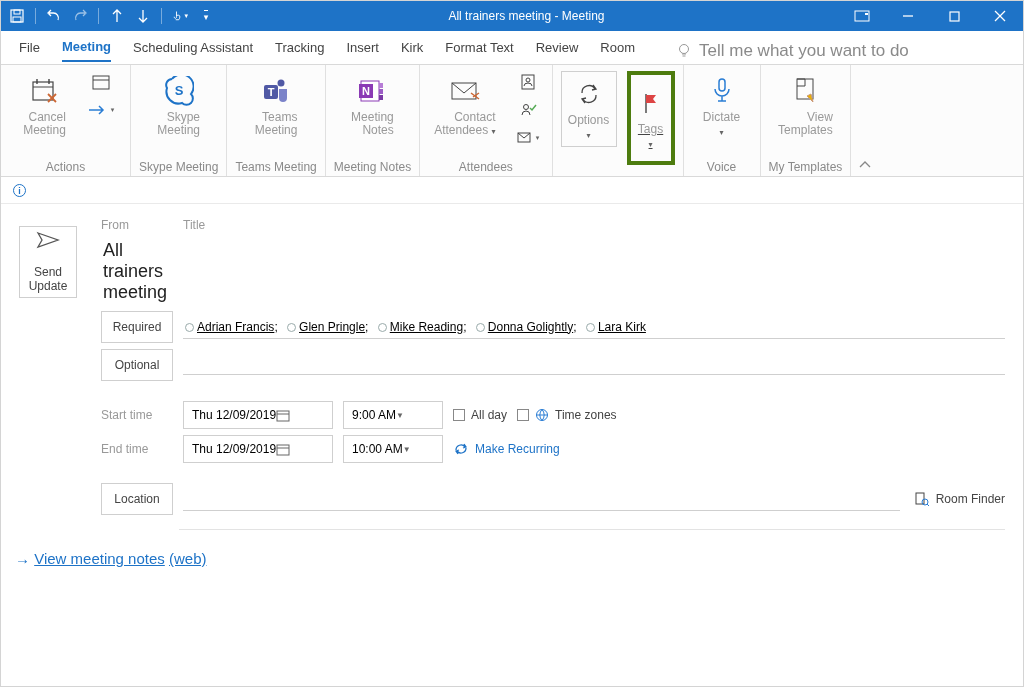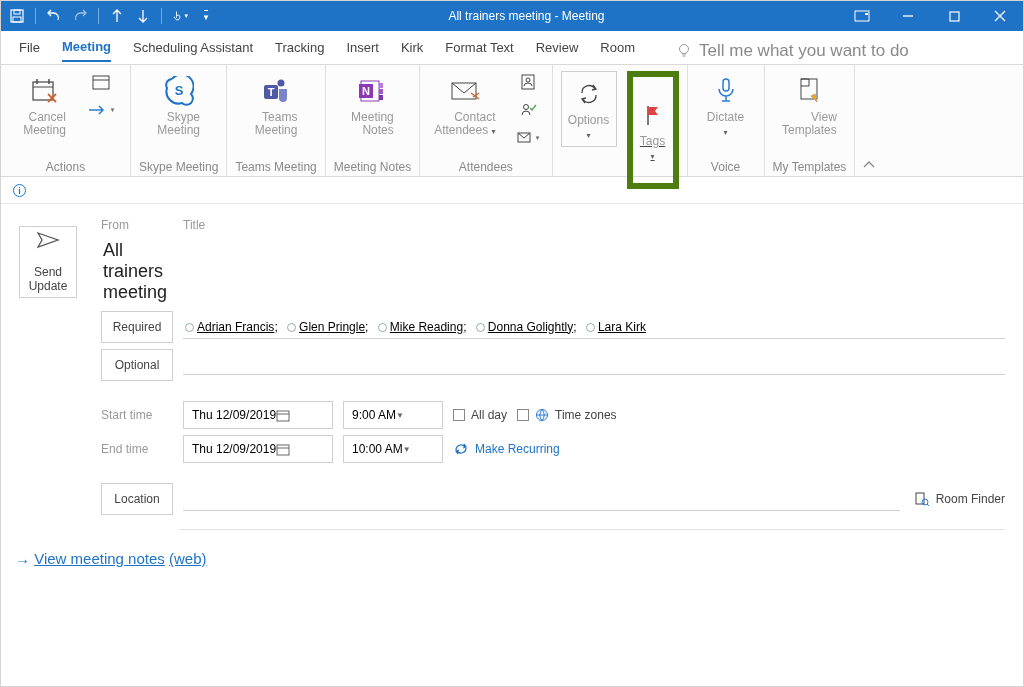--- a/index.html
+++ b/index.html
@@ -283,21 +283,21 @@
     <div class="top">
       <div class="bigbtn" style="border:1px solid #cfcfcf; min-width:56px; padding:6px 4px;">
         <div class="icon">
             <svg width="24" height="24" viewBox="0 0 24 24">
               <path d="M5 11 A7 7 0 0 1 18 7 M19 13 A7 7 0 0 1 6 17 M16 3 L19 7 L15 8 M8 21 L5 17 L9 16" fill="none" stroke="#444" stroke-width="1.3"></path>
             </svg>
           </div>
         <div class="lbl"><span>Options</span></div>
         <div class="caret">▾</div>
       </div>
-      <div class="bigbtn" style="border:6px solid #4d7c0f; min-width:48px; padding:22px 4px;text-decoration:underline;">
+      <div class="bigbtn" style="border:4px solid #4d7c0f; min-width:48px; padding:12px 4px;text-decoration:underline;">
         <div class="icon">
             <svg width="20" height="24" viewBox="0 0 20 24">
               <line x1="5" y1="3" x2="5" y2="22" stroke="#444" stroke-width="1.4"></line>
               <path d="M5 4 L15 4 L12 8 L15 12 L5 12 Z" fill="#d44"></path>
             </svg>
           </div>
         <div class="lbl"><span>Tags</span></div>
         <div class="caret">▾</div>
       </div>
     </div>

